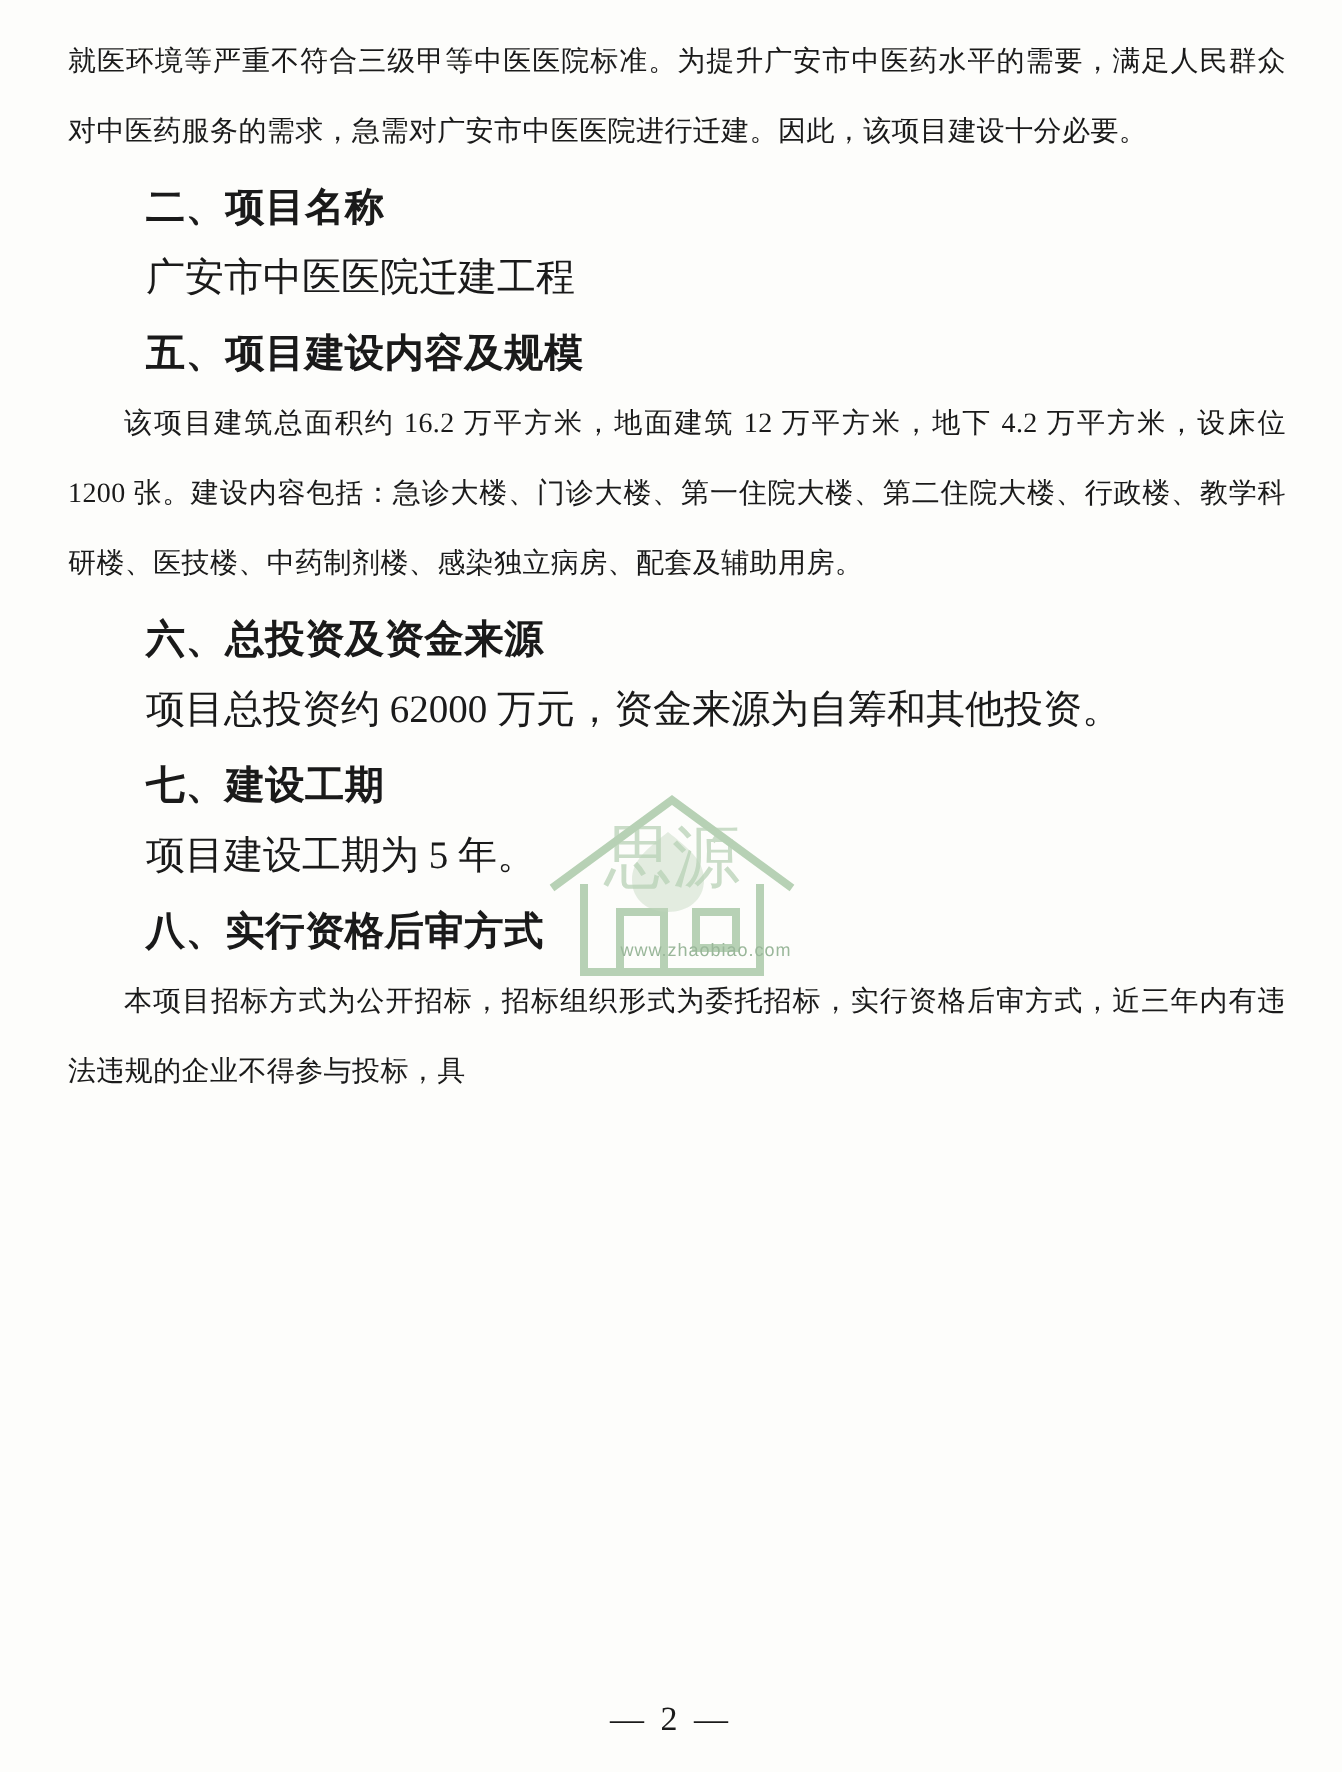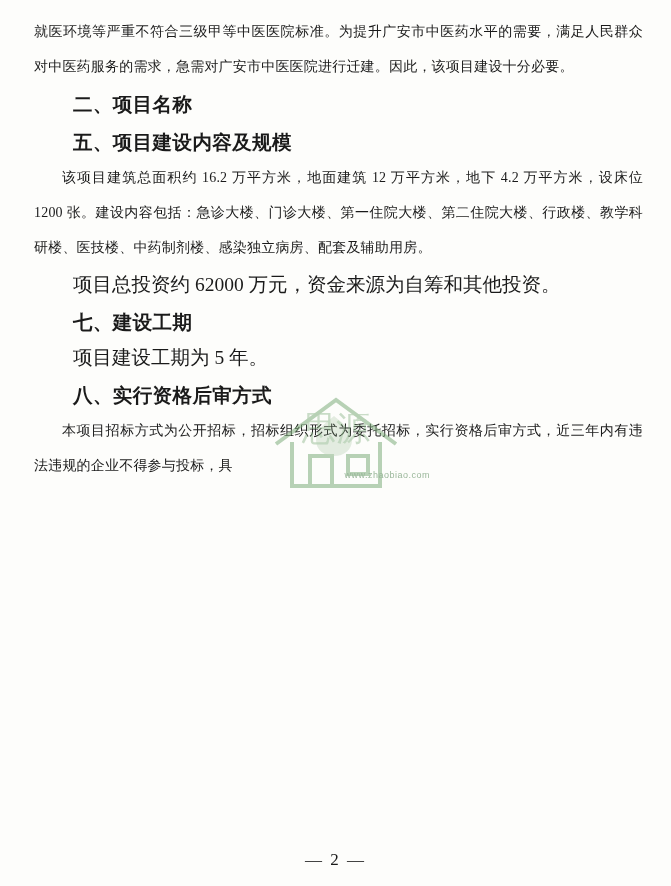--- a/index.html
+++ b/index.html
@@ -27,24 +27,24 @@
     left: 236px;
     top: 382px;
     width: 200px;
     height: 120px;
     pointer-events: none;
     z-index: 5;
     opacity: 0.55;
   }
   .wm-text {
     position: absolute;
-    left: 220px;
+    left: 248px;
     top: 470px;
     width: 210px;
-    text-align: right;
+    text-align: center;
     font-family: "Liberation Sans", sans-serif;
     font-size: 9px;
     letter-spacing: 0.5px;
     color: #9ab79a;
     z-index: 6;
     pointer-events: none;
   }
   .para {
     font-size: 14px;
     line-height: 35px;
@@ -106,30 +106,32 @@
       <path d="M98 34 c-10 8 -18 14 -18 24 0 10 8 16 18 16 10 0 18 -6 18 -16 0 -10 -8 -16 -18 -24 z" opacity="0.5"></path>
     </g>
     <text x="100" y="58" font-family="DejaVu Sans, sans-serif" font-size="34" fill="#7fae7c" text-anchor="middle" opacity="0.75">思源</text>
   </svg>
   <div class="wm-text">www.zhaobiao.com</div>
 
   <p class="para">就医环境等严重不符合三级甲等中医医院标准。为提升广安市中医药水平的需要，满足人民群众对中医药服务的需求，急需对广安市中医医院进行迁建。因此，该项目建设十分必要。</p>
 
   <div class="block">
     <div class="heading">二、项目名称</div>
+    <div class="body-line">广安市中医医院迁建工程</div>
   </div>
 
 
 
   <div class="block">
     <div class="heading">五、项目建设内容及规模</div>
     <div class="para indent">该项目建筑总面积约 16.2 万平方米，地面建筑 12 万平方米，地下 4.2 万平方米，设床位 1200 张。建设内容包括：急诊大楼、门诊大楼、第一住院大楼、第二住院大楼、行政楼、教学科研楼、医技楼、中药制剂楼、感染独立病房、配套及辅助用房。</div>
   </div>
 
   <div class="block">
+    <div class="heading">六、总投资及资金来源</div>
     <div class="body-line">项目总投资约 62000 万元，资金来源为自筹和其他投资。</div>
   </div>
 
   <div class="block">
     <div class="heading">七、建设工期</div>
     <div class="body-line">项目建设工期为 5 年。</div>
   </div>
 
   <div class="block">
     <div class="heading">八、实行资格后审方式</div>

